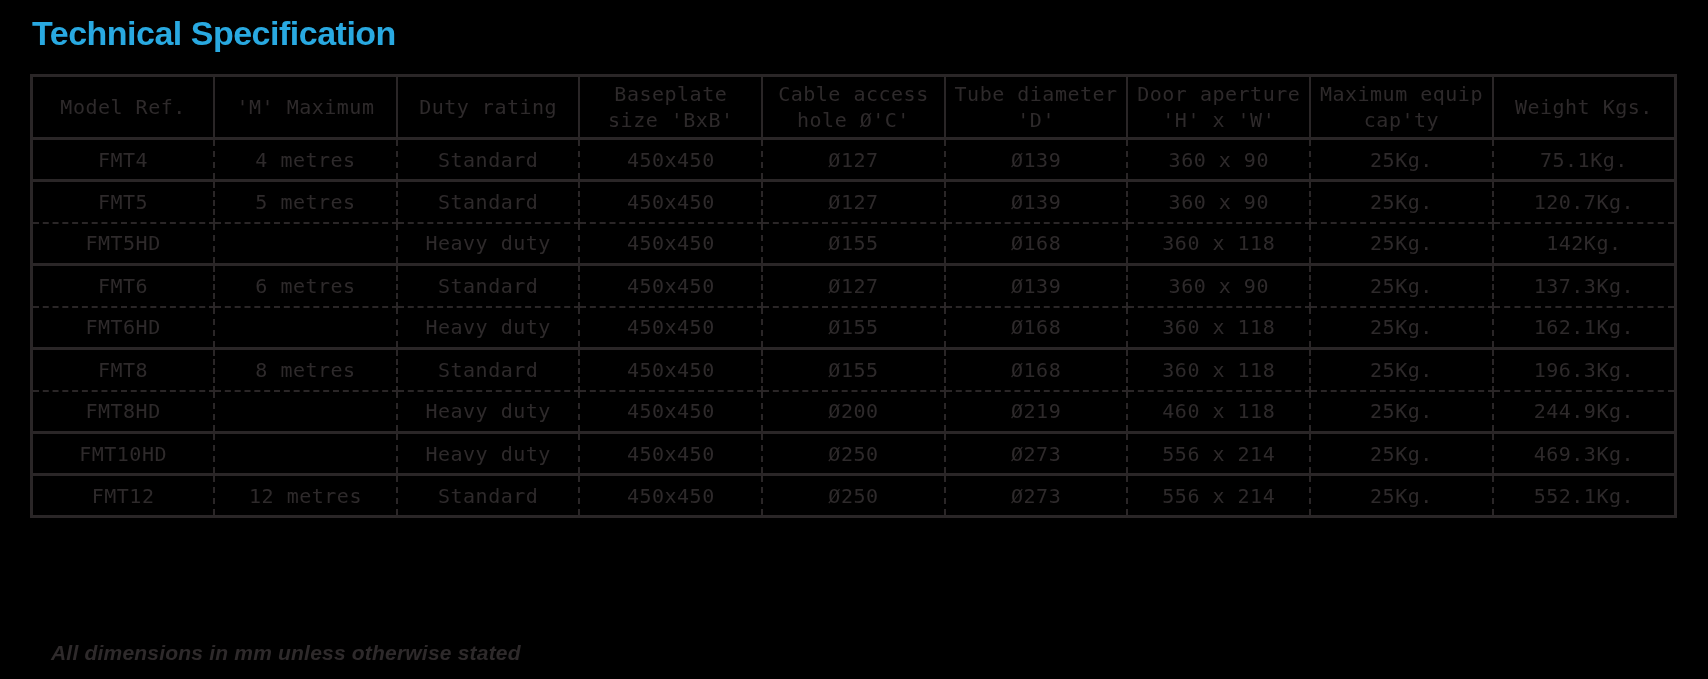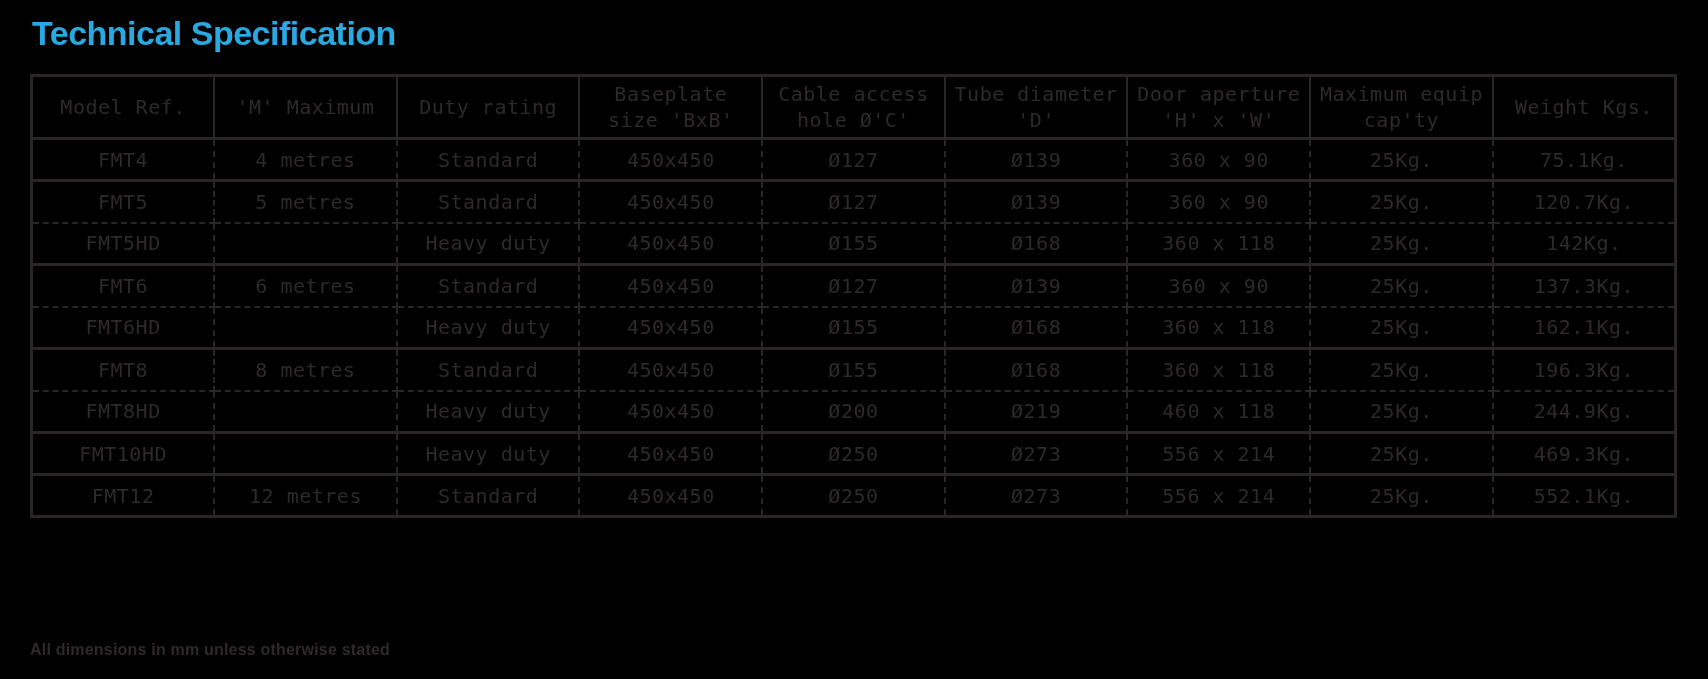--- a/index.html
+++ b/index.html
@@ -66,25 +66,26 @@
   }
   table.spec th:last-child,
   table.spec td:last-child { border-right: none; }
   table.spec tr.dashed td {
     border-bottom: 2px dashed var(--line);
     margin-top: 41px;
   }
   table.spec tr:last-child td { border-bottom: none; margin-top: 8px; }
   .footnote {
     position: absolute;
-    left: 30px;
+    left: 51px;
     top: 641px;
     font-family: "Liberation Sans", sans-serif;
+    font-style: italic;
     font-weight: bold;
-    font-size: 16px;
+    font-size: 21px;
     letter-spacing: 0.2px;
     color: var(--ink);
   }
 </style>
 </head>
 <body>
 
 <div class="page">
 
   <h1 class="title">Technical Specification</h1>

